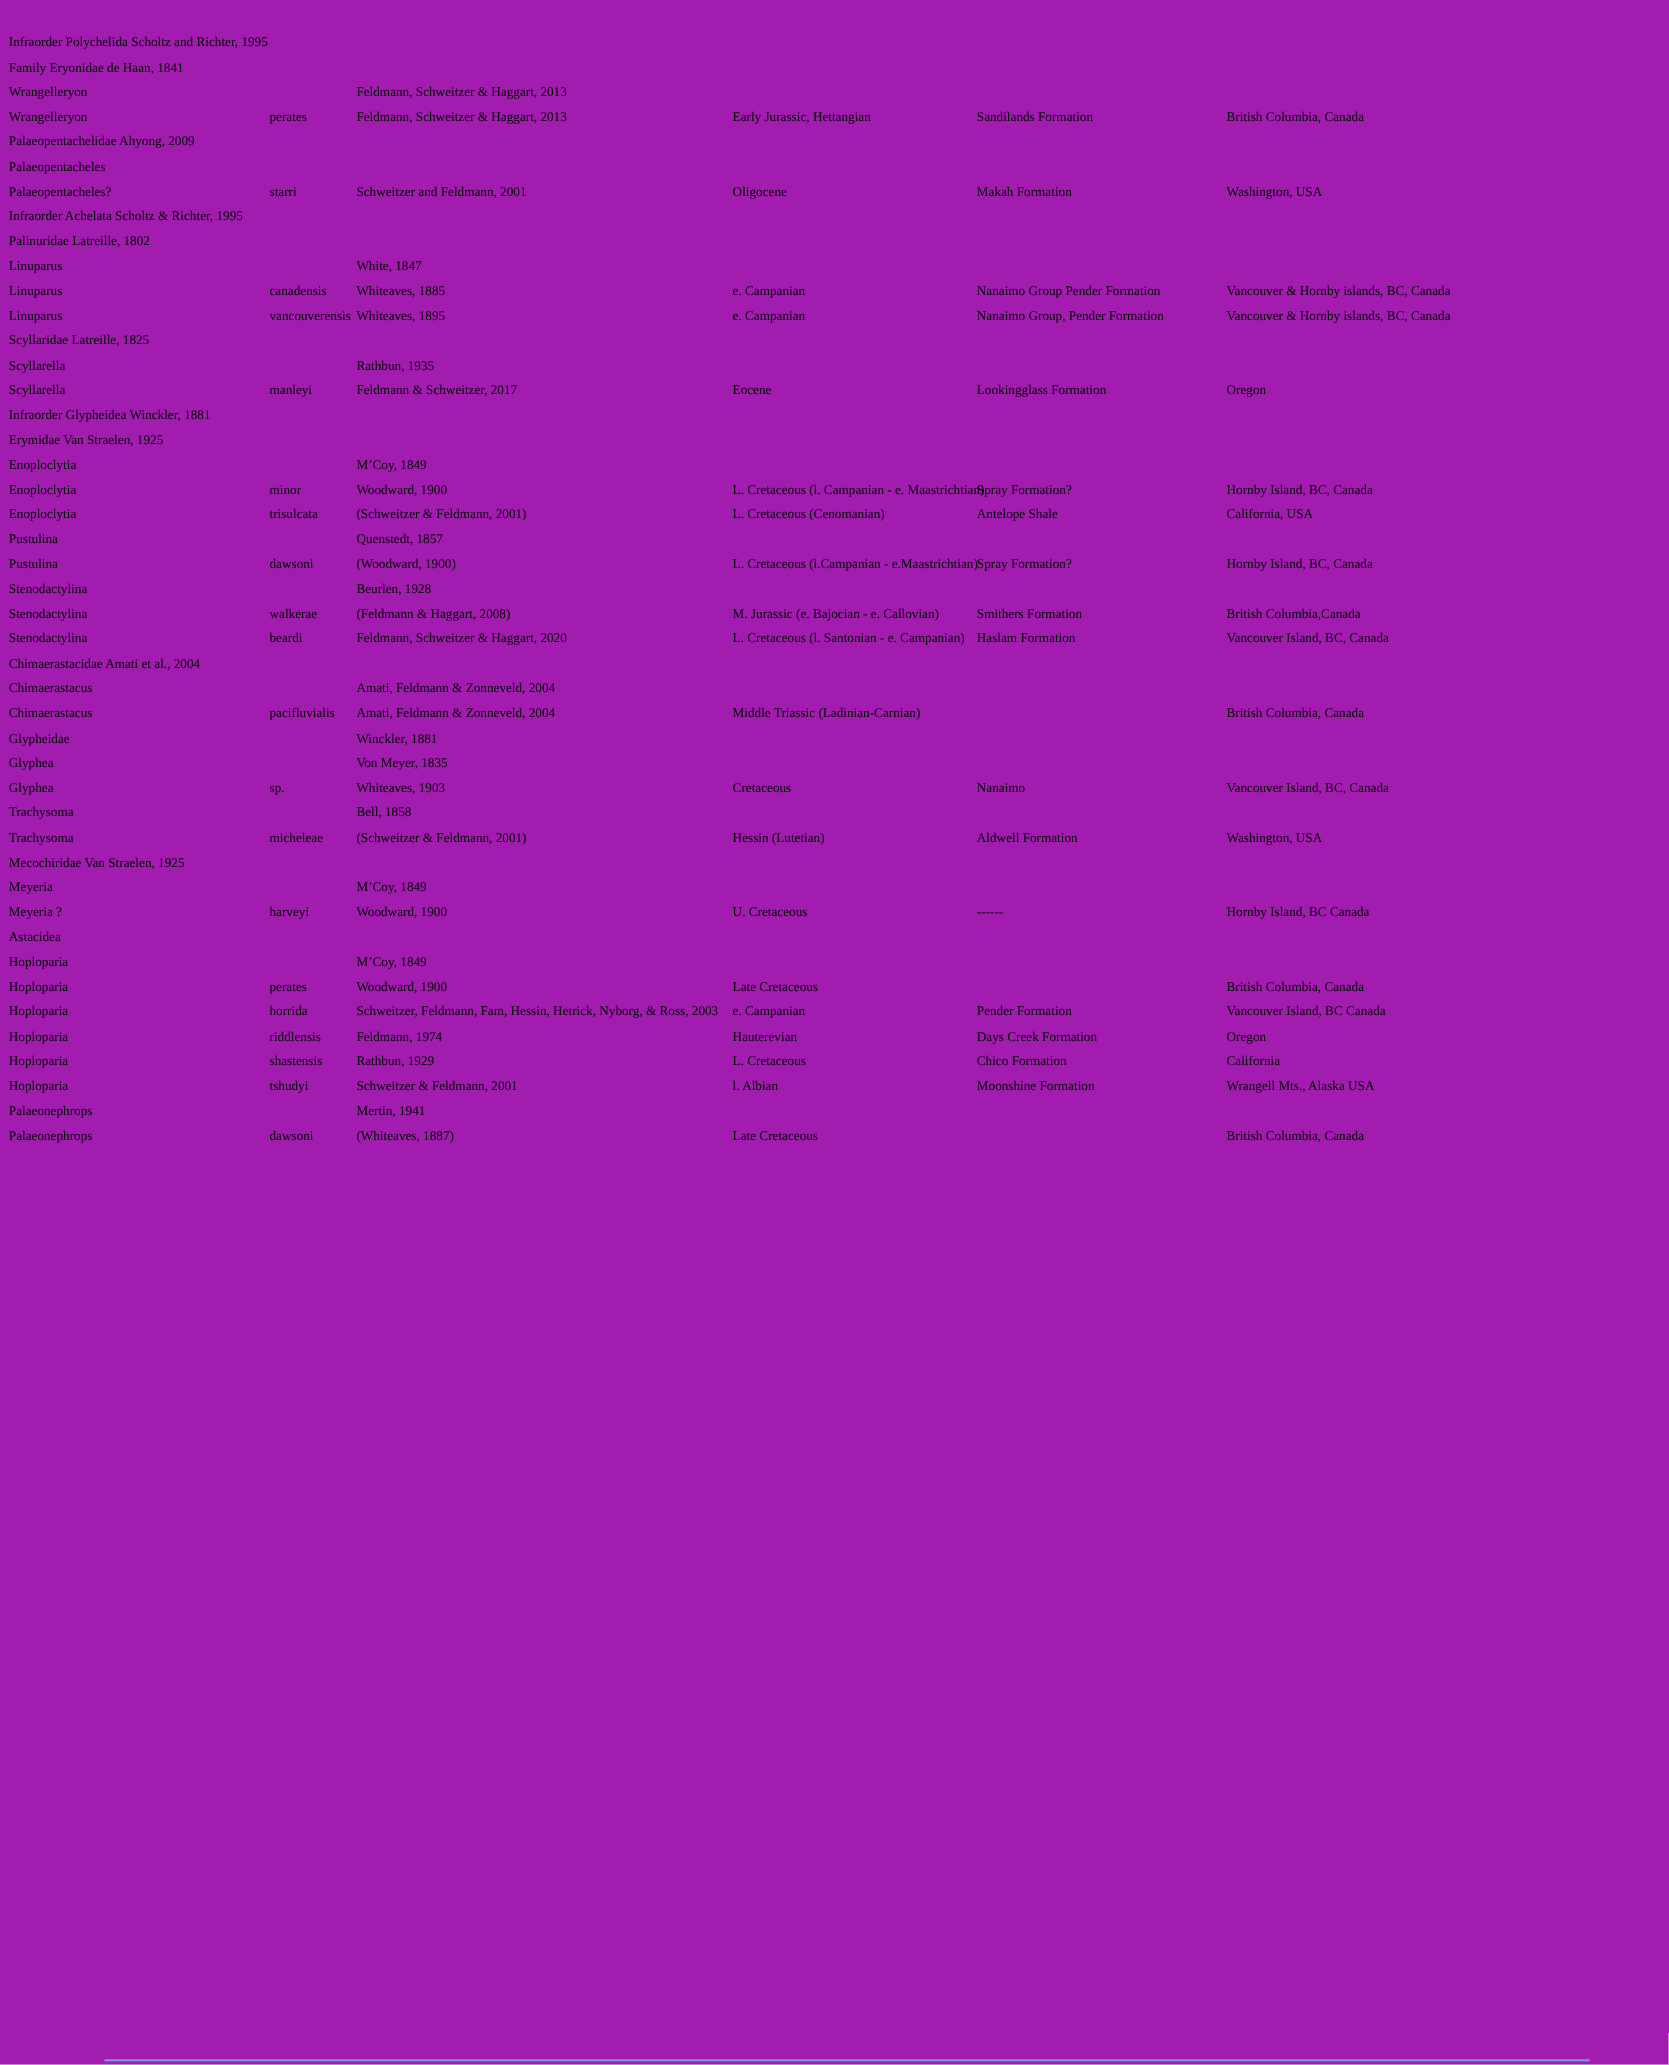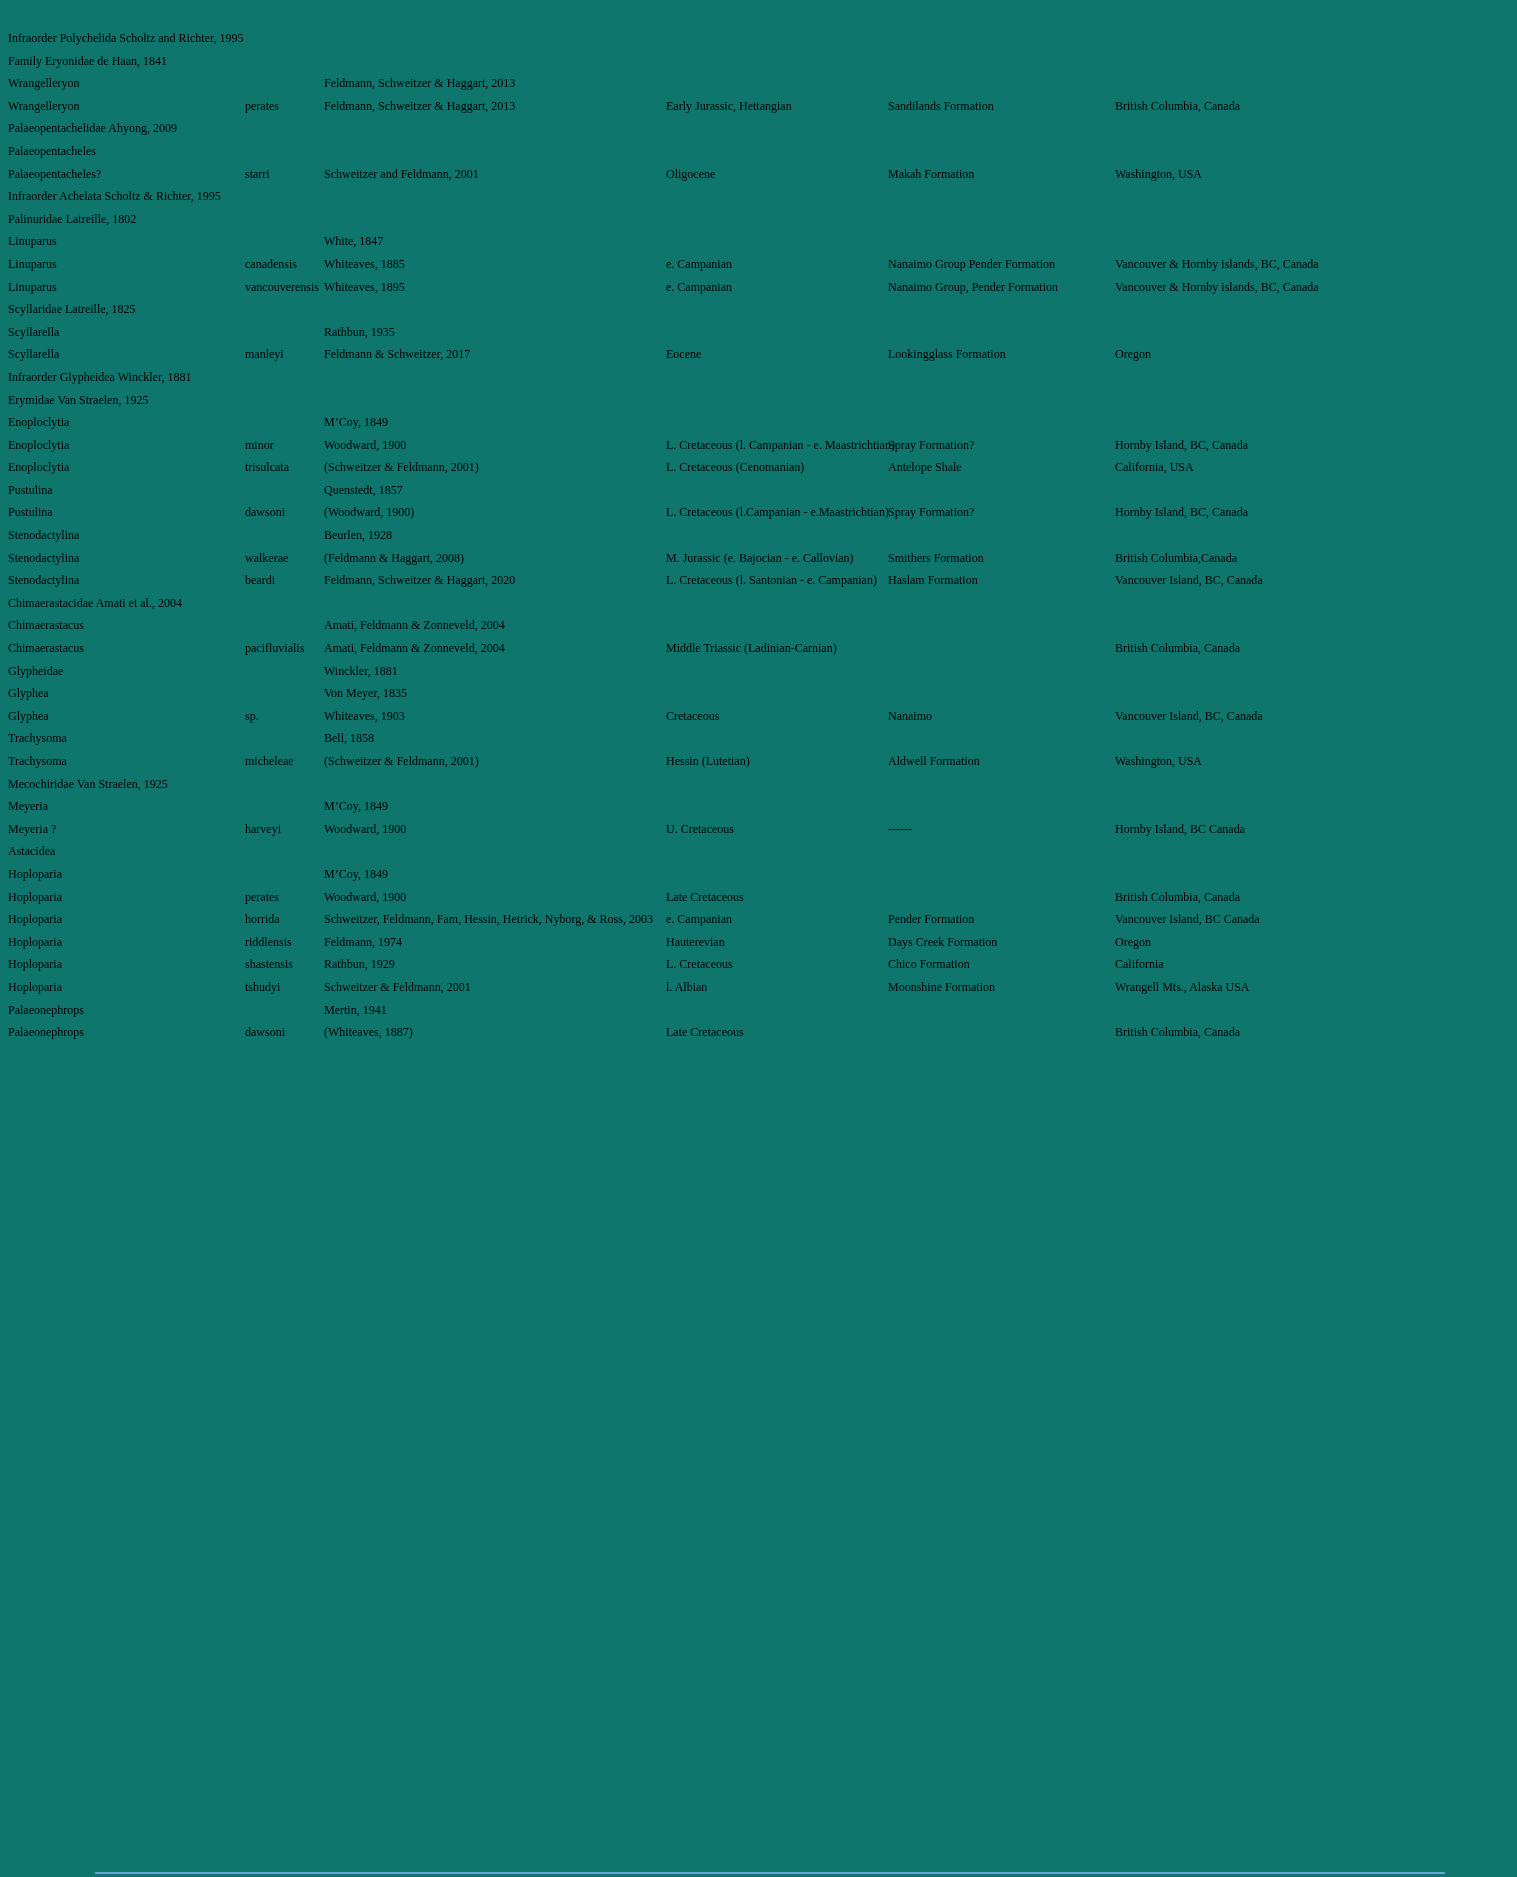--- a/index.html
+++ b/index.html
@@ -43,21 +43,21 @@
     position: absolute;
     left: 95px;
     top: 1872px;
     width: 1350px;
     height: 2px;
   }
 </style>
 </head>
 <body>
 
-<div class="page" style="background: #0f766e; color: rgb(0, 0, 0);">
+<div class="page" style="background: #a21caf; color: rgb(0, 0, 0);">
   <div class="taxa-table" id="taxa-table">
       <div class="row">
         <span class="cell c0">Infraorder Polychelida Scholtz and Richter, 1995</span>
       </div>
       <div class="row">
         <span class="cell c0">Family Eryonidae de Haan, 1841</span>
       </div>
       <div class="row">
         <span class="cell c0">Wrangelleryon</span>
         <span class="cell c2">Feldmann, Schweitzer &amp; Haggart, 2013</span>

